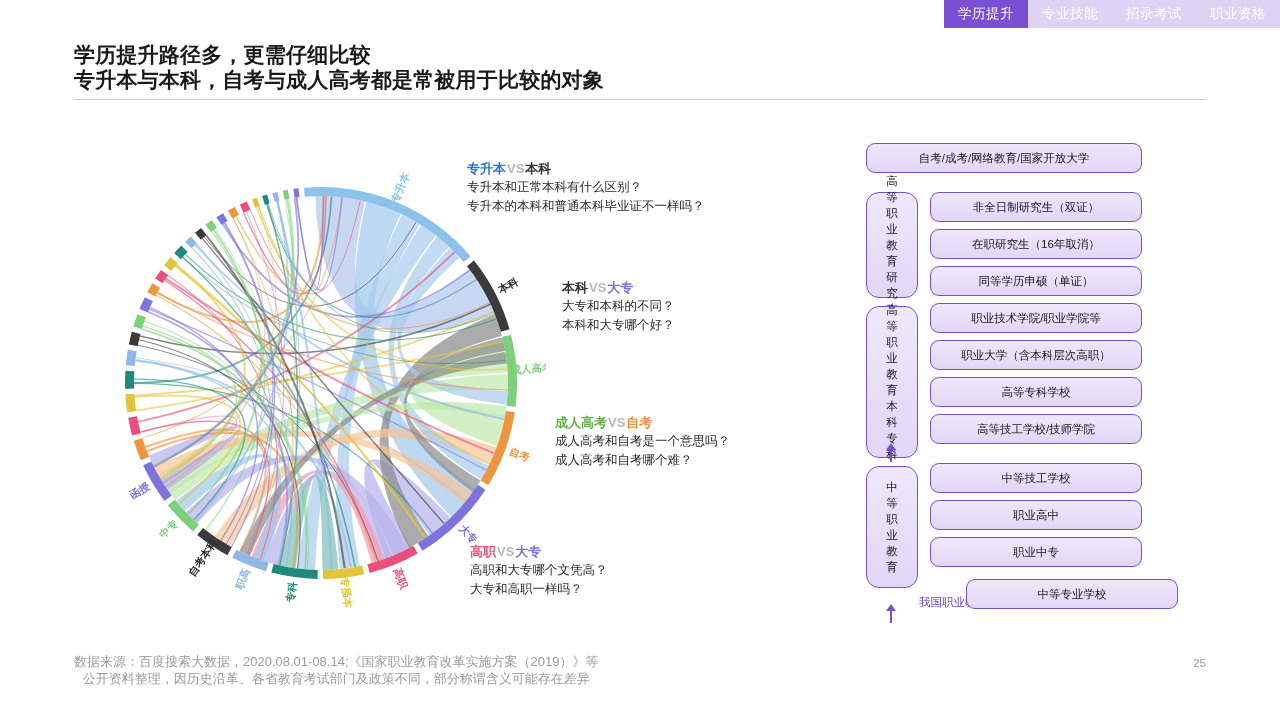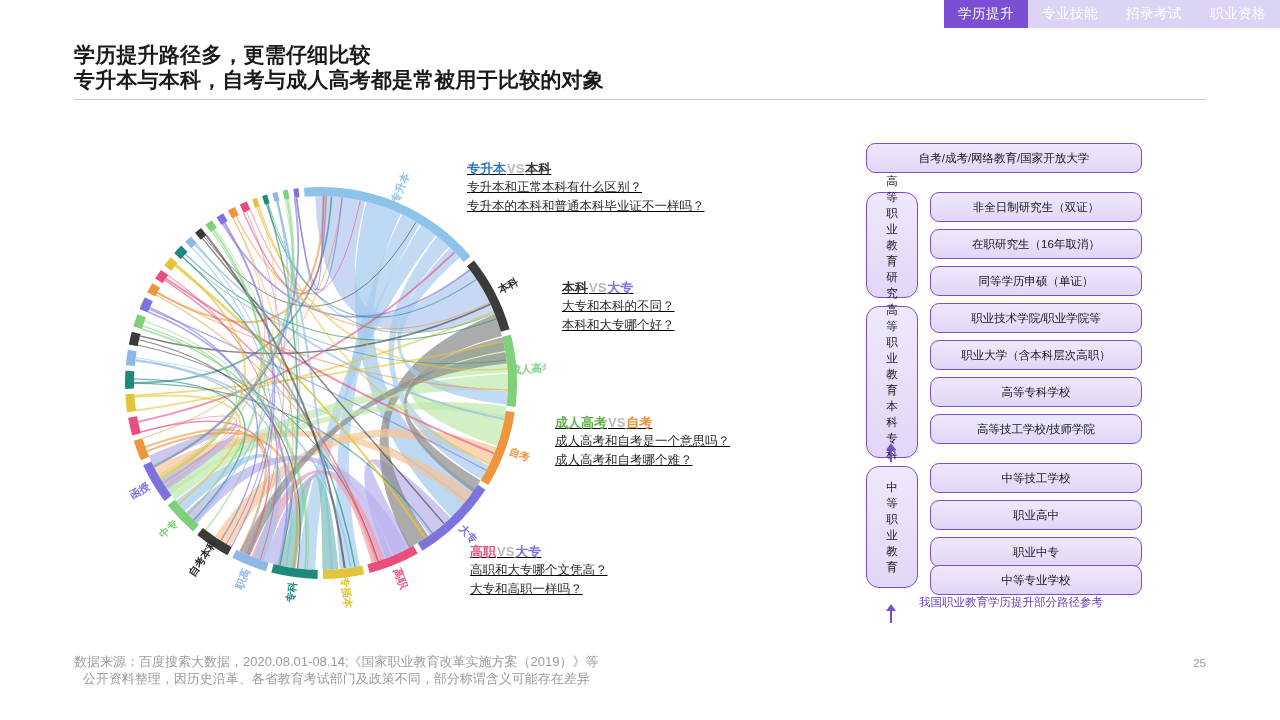--- a/index.html
+++ b/index.html
@@ -37,21 +37,21 @@
   }
   #title-rule {
     position:absolute; left:74px; top:99px; width:1132px; height:1px;
     background:#c9c9c9;
   }
 
   
   #chord-wrap { position:absolute; left:96px; top:158px; width:450px; height:450px; }
 
   
-  .anno { position:absolute; white-space:nowrap;text-decoration:underline; }
+  .anno { position:absolute; white-space:nowrap; }
   .anno .anno-head { font-size:13px; font-weight:bold; line-height:19px; }
   .anno .anno-head .vs { color:#b9b9b9; font-weight:bold; padding:0 1px; }
   .anno .anno-q { font-size:12.5px; color:#2b2b2b; line-height:19px; }
 
   #anno-1 { left:467px; top:159px; }
   #anno-2 { left:562px; top:278px; }
   #anno-3 { left:555px; top:413px; }
   #anno-4 { left:470px; top:542px; }
 
   
@@ -426,21 +426,21 @@
       <span>中</span>
       <span>等</span>
       <span>职</span>
       <span>业</span>
       <span>教</span>
       <span>育</span>
     </div>
     <div class="fbox right" style="top: 320px;">中等技工学校</div>
     <div class="fbox right" style="top: 357px;">职业高中</div>
     <div class="fbox right" style="top: 394px;">职业中专</div>
-    <div class="fbox right" style="top: 422px;">中等专业学校</div>
+    <div class="fbox right" style="top: 436px; margin-left: 36px;">中等专业学校</div>
     <div class="arrow" style="top: 306px; height: 13px;"></div>
     <div class="arrow" style="top: 467px; height: 13px;"></div>
   </div>
 
 <div id="footer">
   <div class="foot-line">数据来源：百度搜索大数据，2020.08.01-08.14;《国家职业教育改革实施方案（2019）》等</div>
   <div class="foot-line">公开资料整理，因历史沿革、各省教育考试部门及政策不同，部分称谓含义可能存在差异</div>
 </div>
 <div id="page-num">25</div>
 

